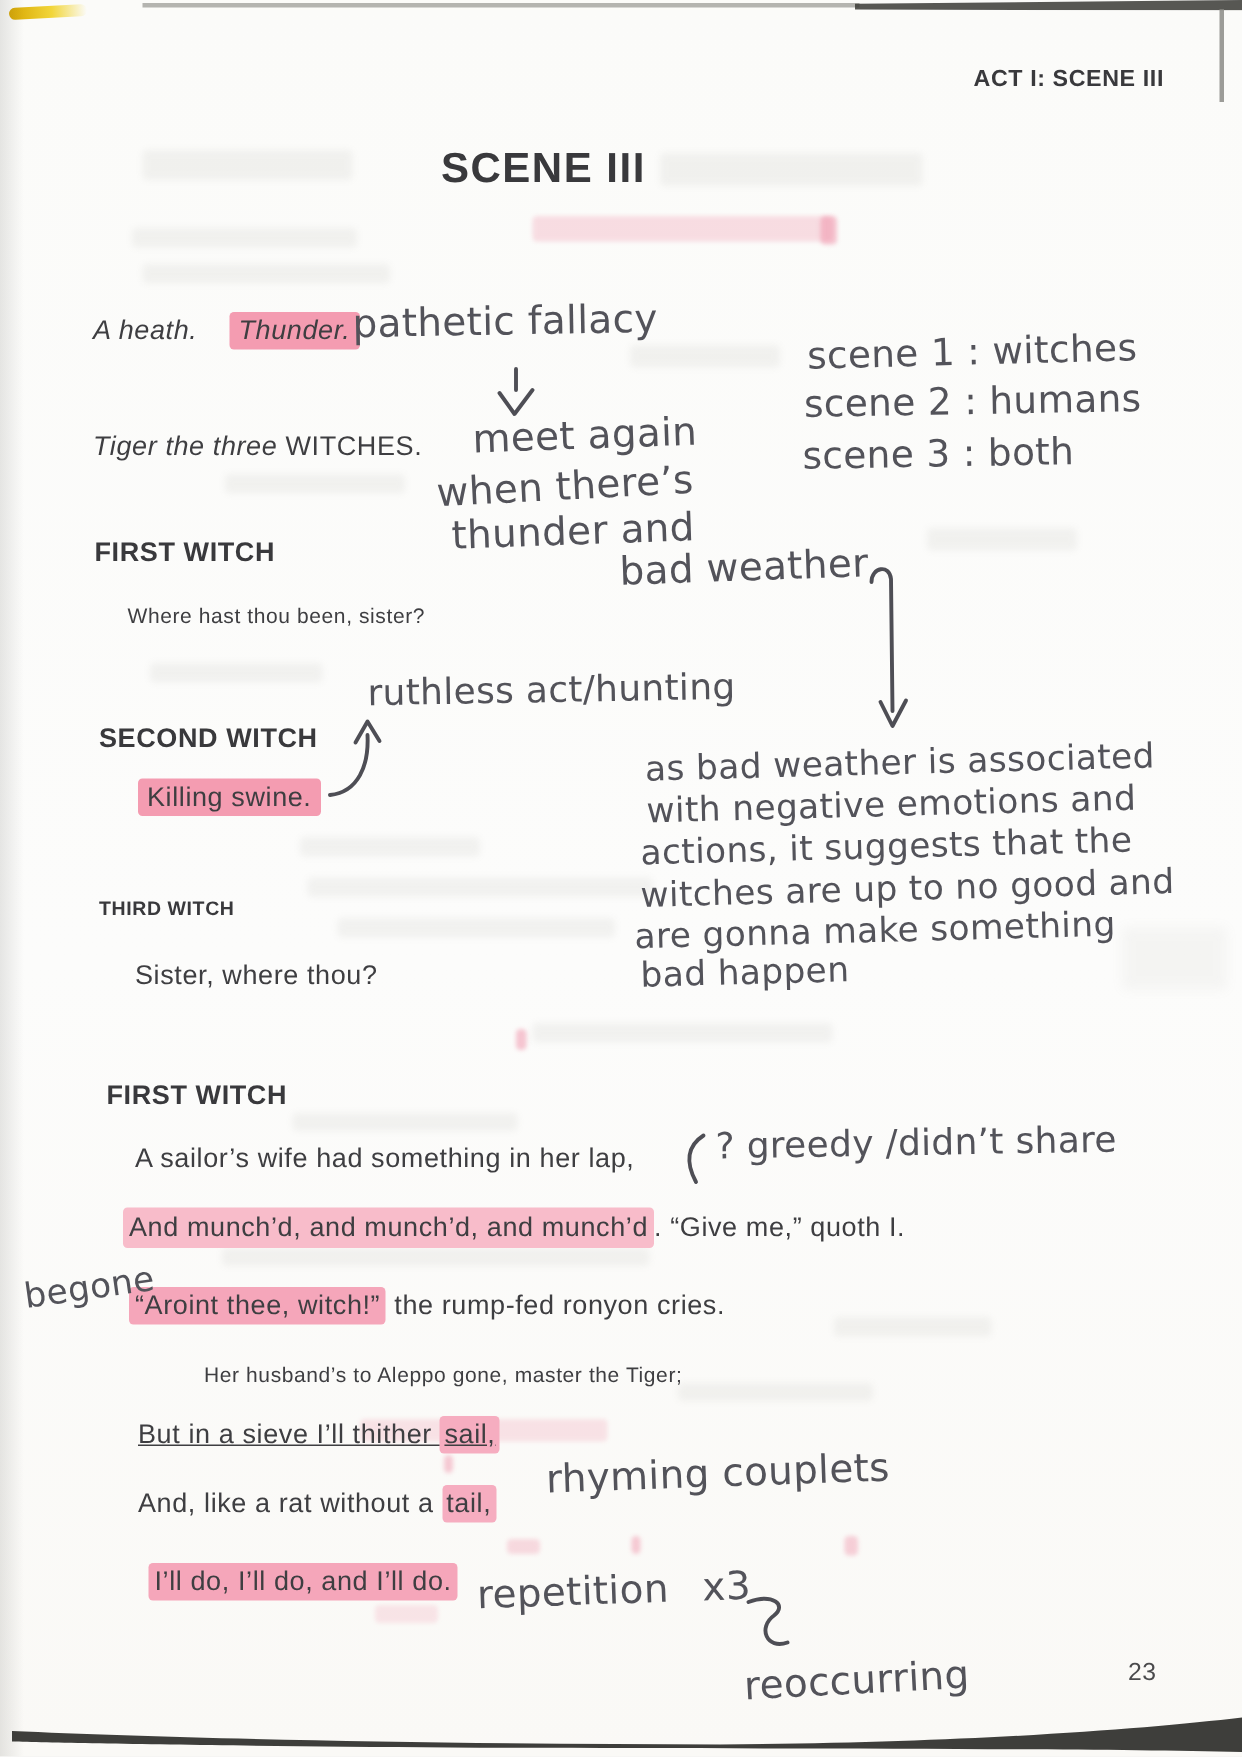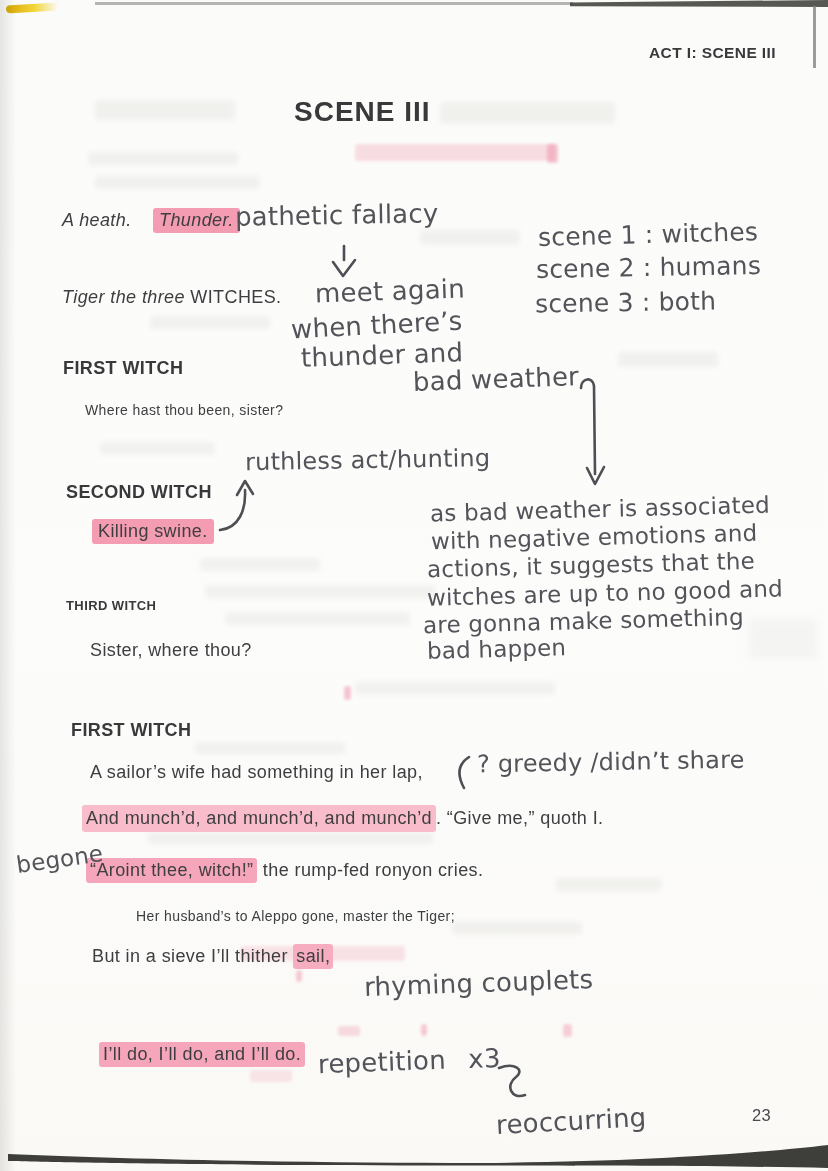--- a/index.html
+++ b/index.html
@@ -98,24 +98,27 @@
   <div class="abs print" style="left:82px;top:808px;font-size:18px;">
     <span class="hl-light">And munch’d, and munch’d, and munch’d</span><span>. “Give me,” quoth I.</span>
   </div>
 
   <div class="abs print" style="left:86px;top:860px;font-size:18px;">
     <span class="hl-med">“Aroint thee, witch!”</span><span> the rump-fed ronyon cries.</span>
   </div>
 
   <div class="abs print" style="left:92px;top:908px;font-size:14px;margin-left:44px;">Her husband’s to Aleppo gone, master the Tiger;</div>
 
-  <div class="abs print" style="left:92px;top:946px;font-size:18px;">
+  <div class="abs print" style="left:92px;top:946px;font-size:18px;text-decoration:underline;">
     <span>But in a sieve I’ll thither </span><span class="hl-inline">sail,</span>
   </div>
 
+  <div class="abs print" style="left:92px;top:992px;font-size:18px;">
+    <span>And, like a rat without a </span><span class="hl-inline">tail,</span>
+  </div>
 
   <div class="abs print" style="left:83px;top:1044px;font-size:18px;padding-left:16px;">
     <span class="hl-med">I’ll do, I’ll do, and I’ll do.</span>
   </div>
 
   <div class="abs print" style="left:752px;top:1106px;font-size:16.5px;color:#4a4a4c;">23</div>
 
   <div class="abs hand" style="left:235px;top:200px;font-size:26px;transform:rotate(-1deg);">pathetic fallacy</div>
 
   <div class="abs hand" style="left:315px;top:276px;font-size:26px;transform:rotate(-2deg);">meet again</div>

